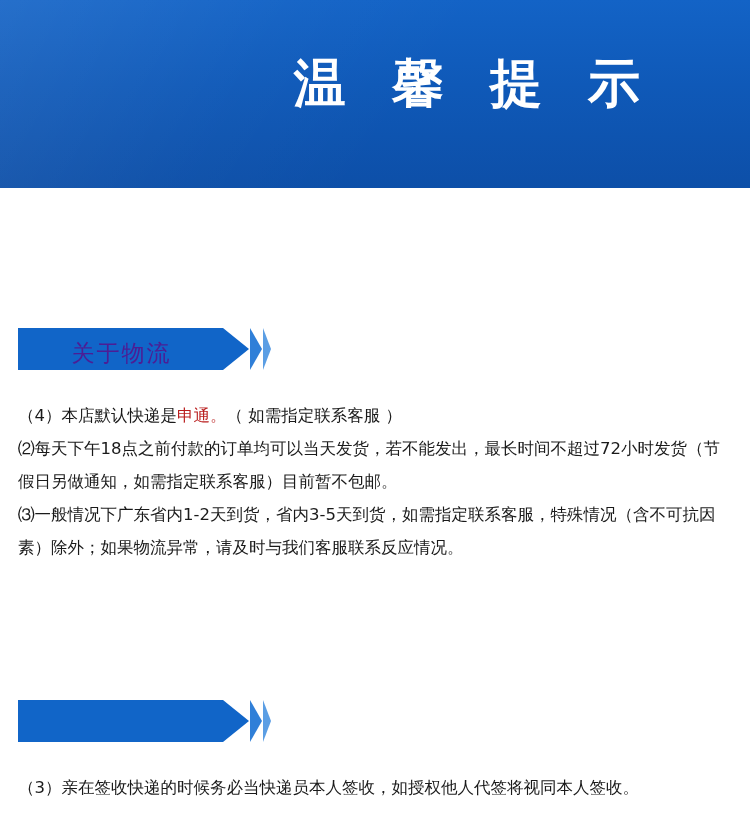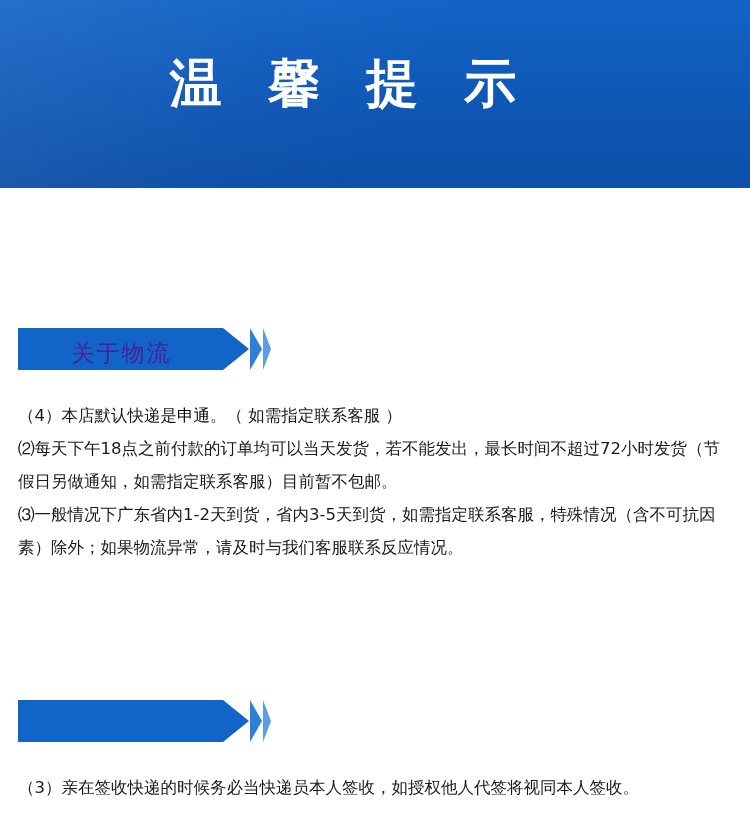--- a/index.html
+++ b/index.html
@@ -33,24 +33,24 @@
     left: -120px;
     top: -60px;
     width: 620px;
     height: 330px;
     background: linear-gradient(110deg, rgba(255,255,255,0.10) 0%, rgba(255,255,255,0.02) 55%, rgba(255,255,255,0) 80%);
     transform: skewX(-18deg);
     pointer-events: none;
   }
   .banner-title {
     position: absolute;
-    left: 16px;
+    left: 0;
     top: 52px;
     width: 654px;
-    text-align: center;
+    text-align: right;
     color: #ffffff;
     font-size: 52px;
     font-weight: bold;
     letter-spacing: 14px;
     text-indent: 14px;
     line-height: 1.2;
     font-family: "DejaVu Sans", "Liberation Sans", sans-serif;
   }
 
   
@@ -124,21 +124,21 @@
     margin: 0 18px 0 18px;
     color: #1a1a1a;
     font-size: 16.5px;
     line-height: 33px;
     font-family: "DejaVu Sans", "Liberation Sans", sans-serif;
   }
   .body-text p {
     margin: 0;
   }
   .link {
-    color: #000000;
+    color: #b91c1c;
   }
 </style>
 </head>
 <body>
 
 <div class="page">
 
   <div class="banner">
     <div class="banner-sheen"></div>
     <div class="banner-title">温 馨 提 示</div>

